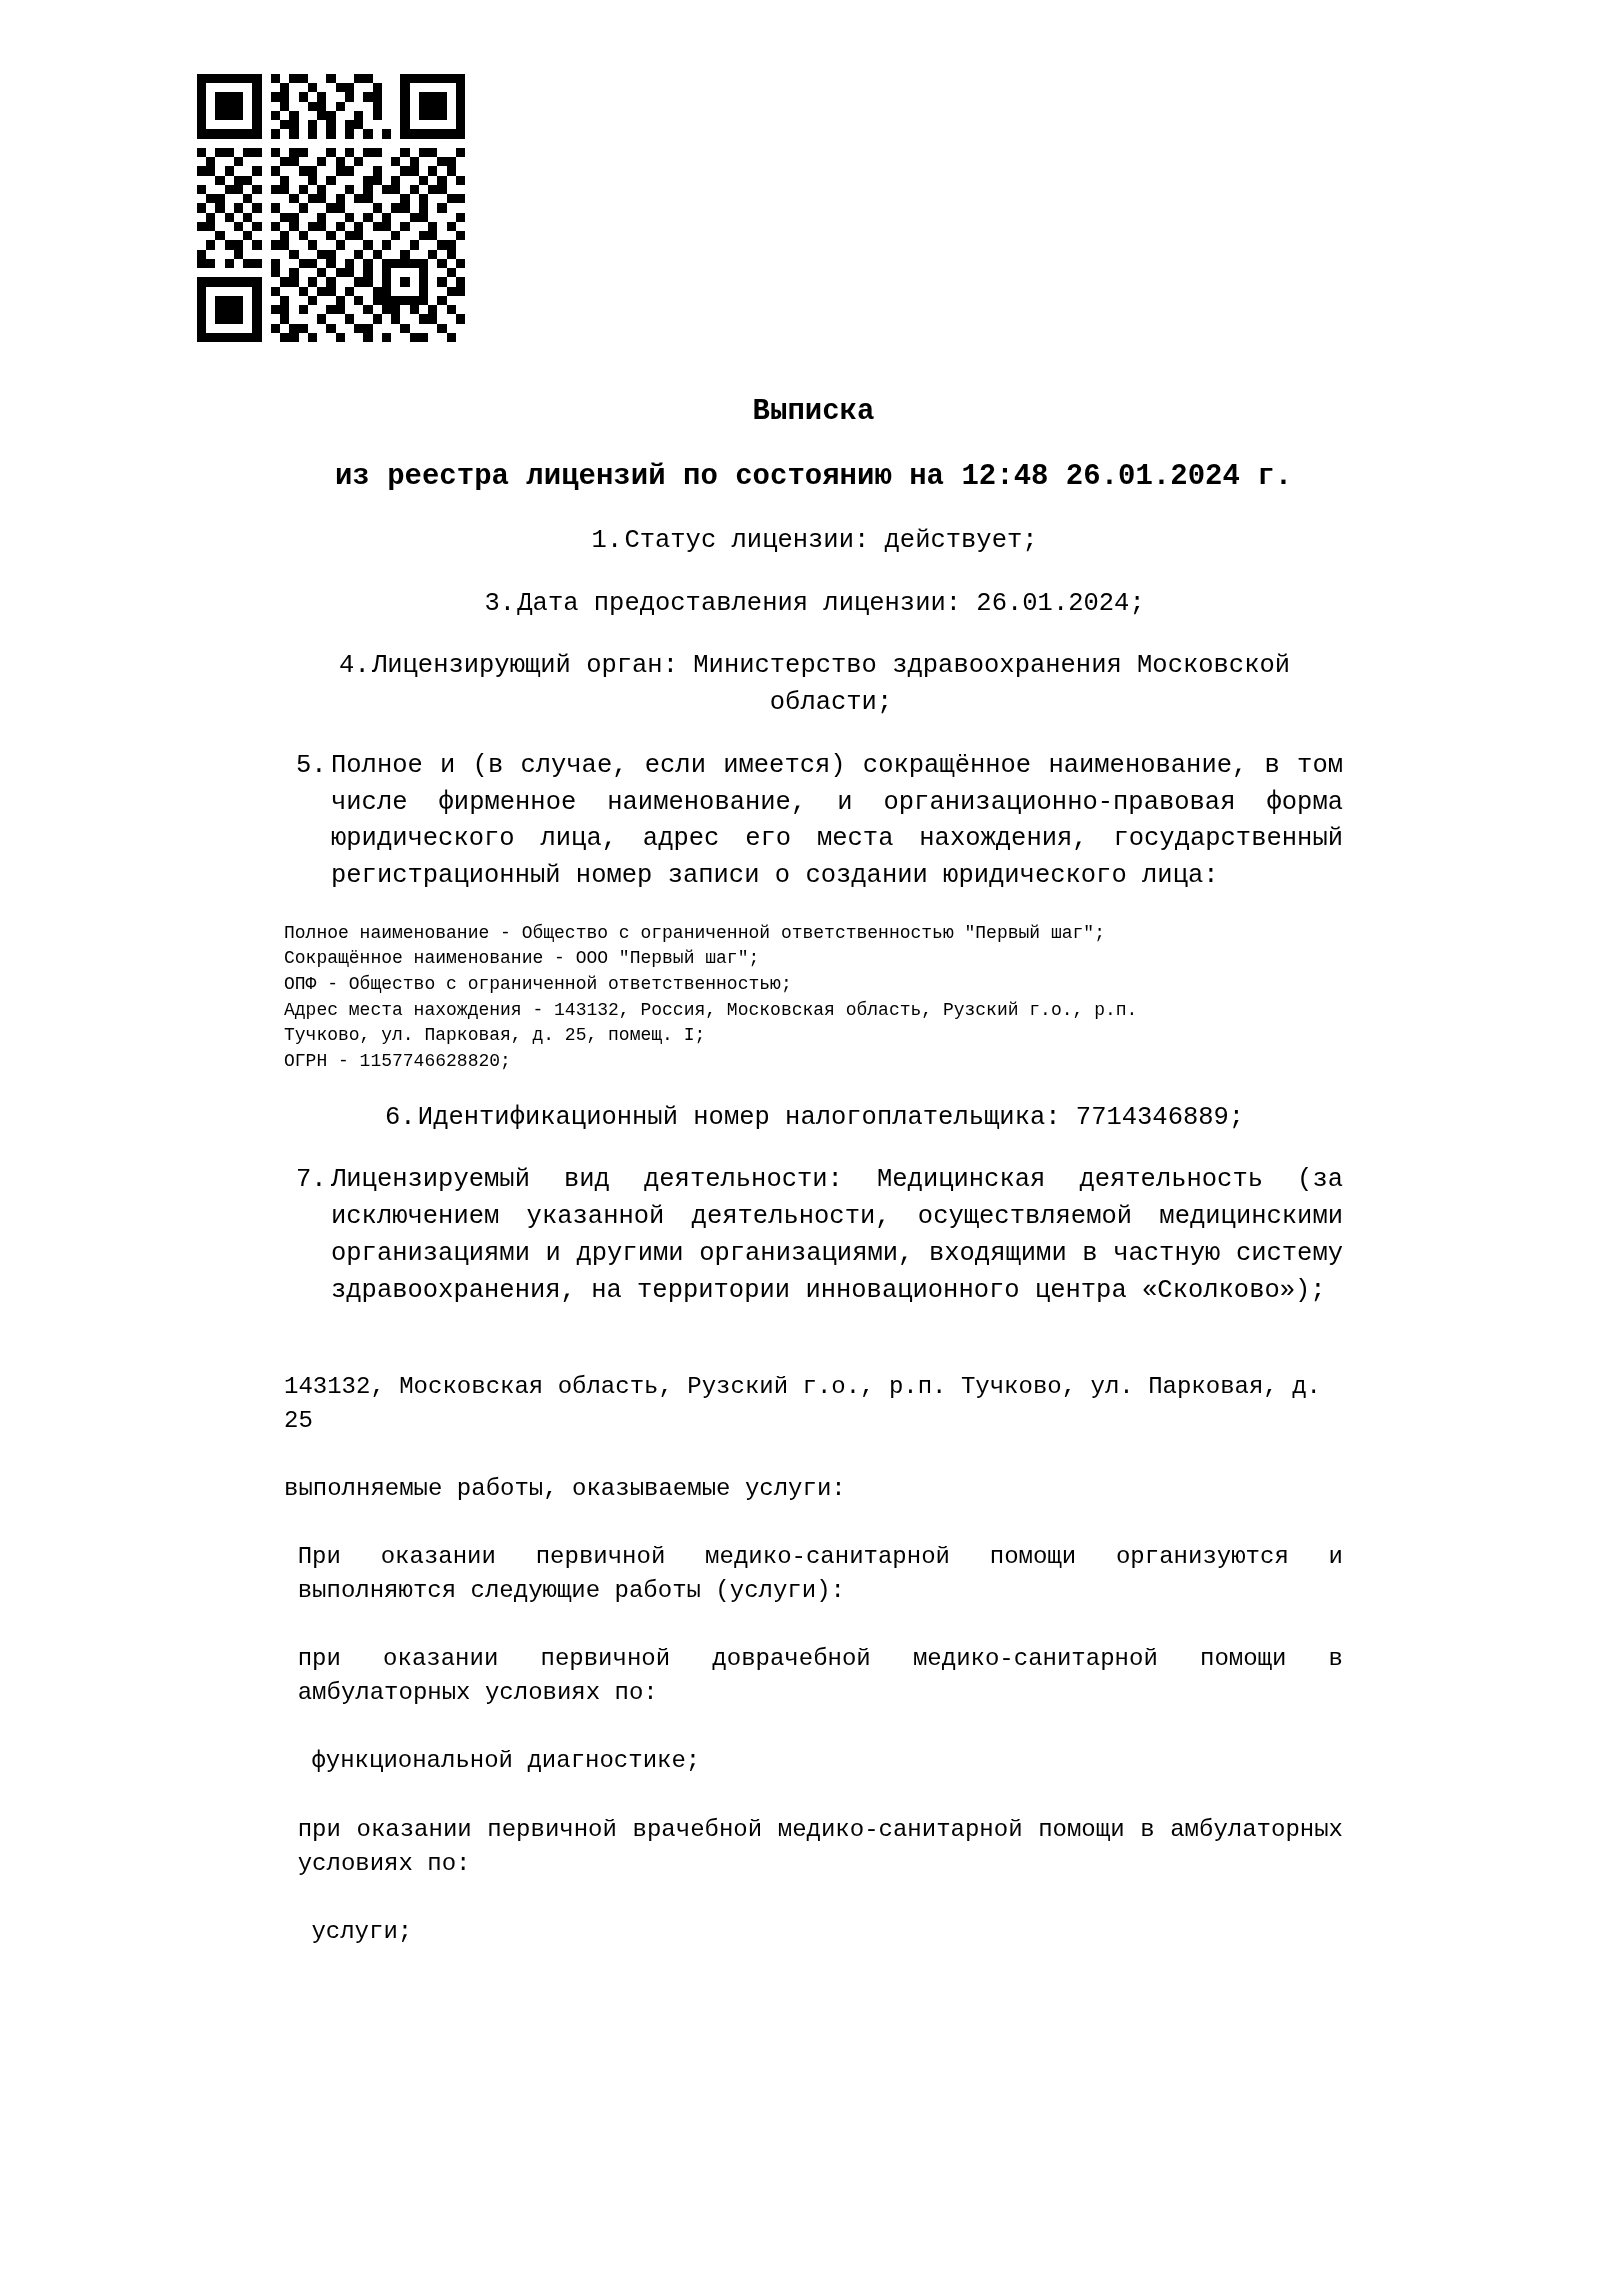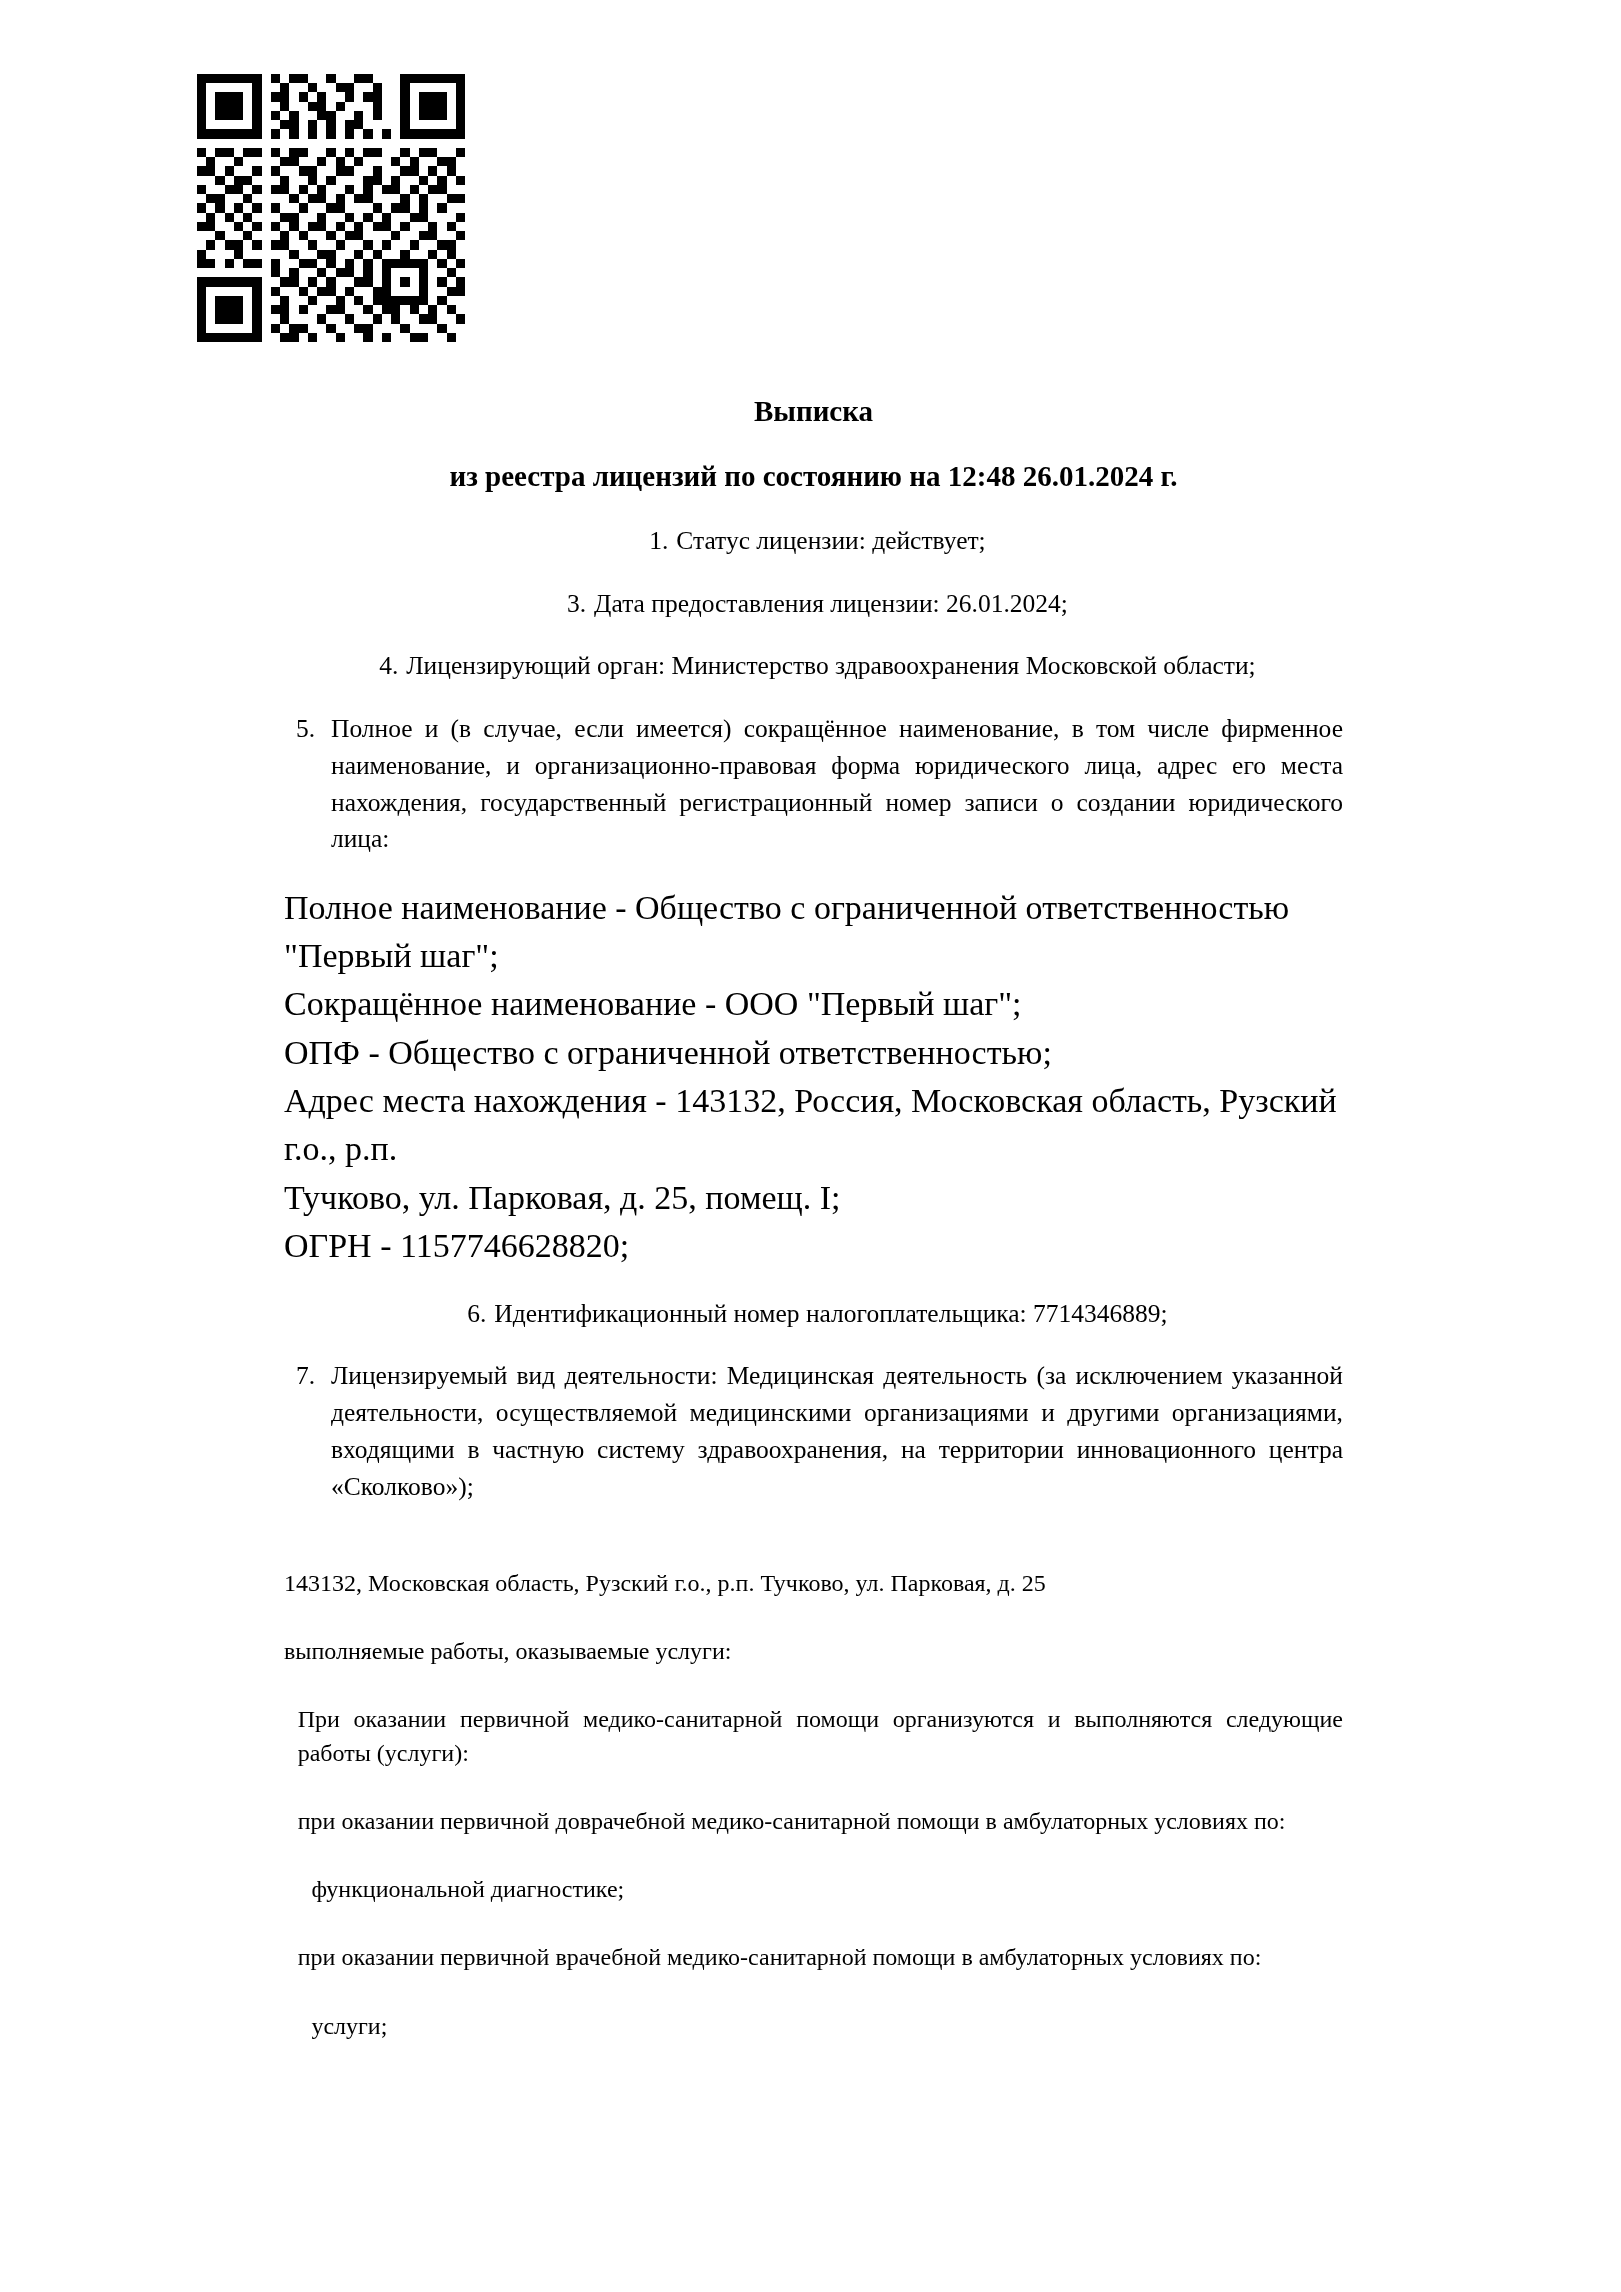--- a/index.html
+++ b/index.html
@@ -5,21 +5,21 @@
   html, body {
     margin: 0;
     padding: 0;
     background: #ffffff;
   }
   .page {
     position: relative;
     width: 1621px;
     height: 2293px;
     background: #ffffff;
-    font-family: Liberation Serif, serif;
+    font-family: Liberation Mono, monospace;
     color: #000000;
     box-sizing: border-box;
   }
   .qr {
     position: absolute;
     left: 197px;
     top: 74px;
     width: 268px;
     height: 268px;
   }
@@ -52,21 +52,21 @@
     padding-left: 35px;
     text-align: center;
   }
   .item .num {
     display: inline-block;
     width: 35px;
     margin-left: -35px;
   }
 
   .block {
-    font-size: 34px;
+    font-size: 18px;
     line-height: 1.42;
     margin: 0 0 25.5px 0;
     white-space: pre-line;
   }
 
   .justify {
     text-align: justify;
     margin-left: 12px;
   }
 

